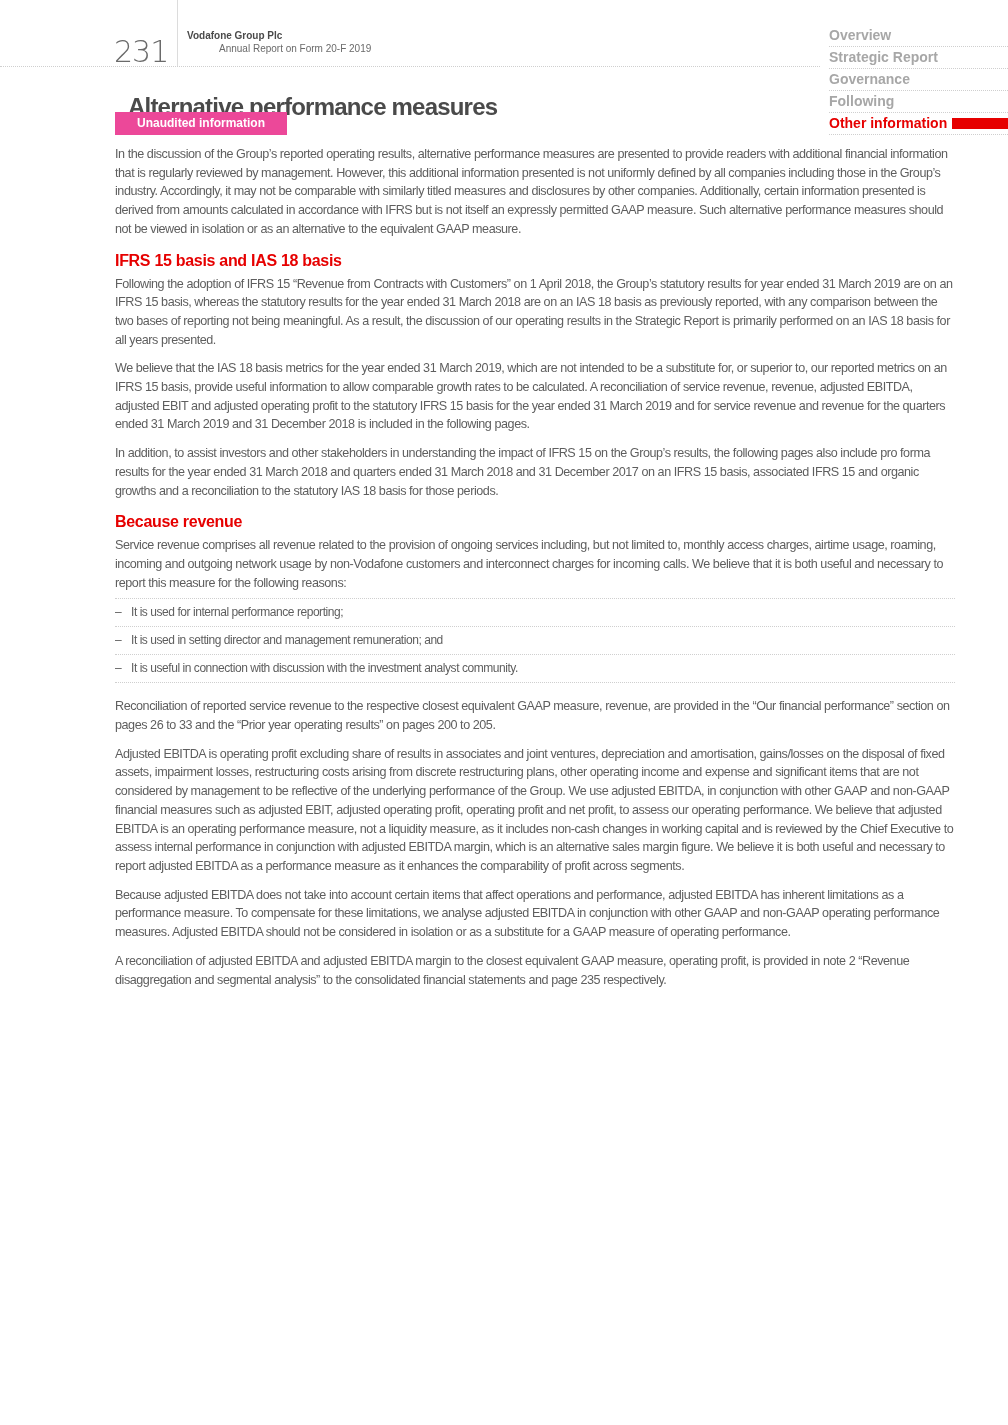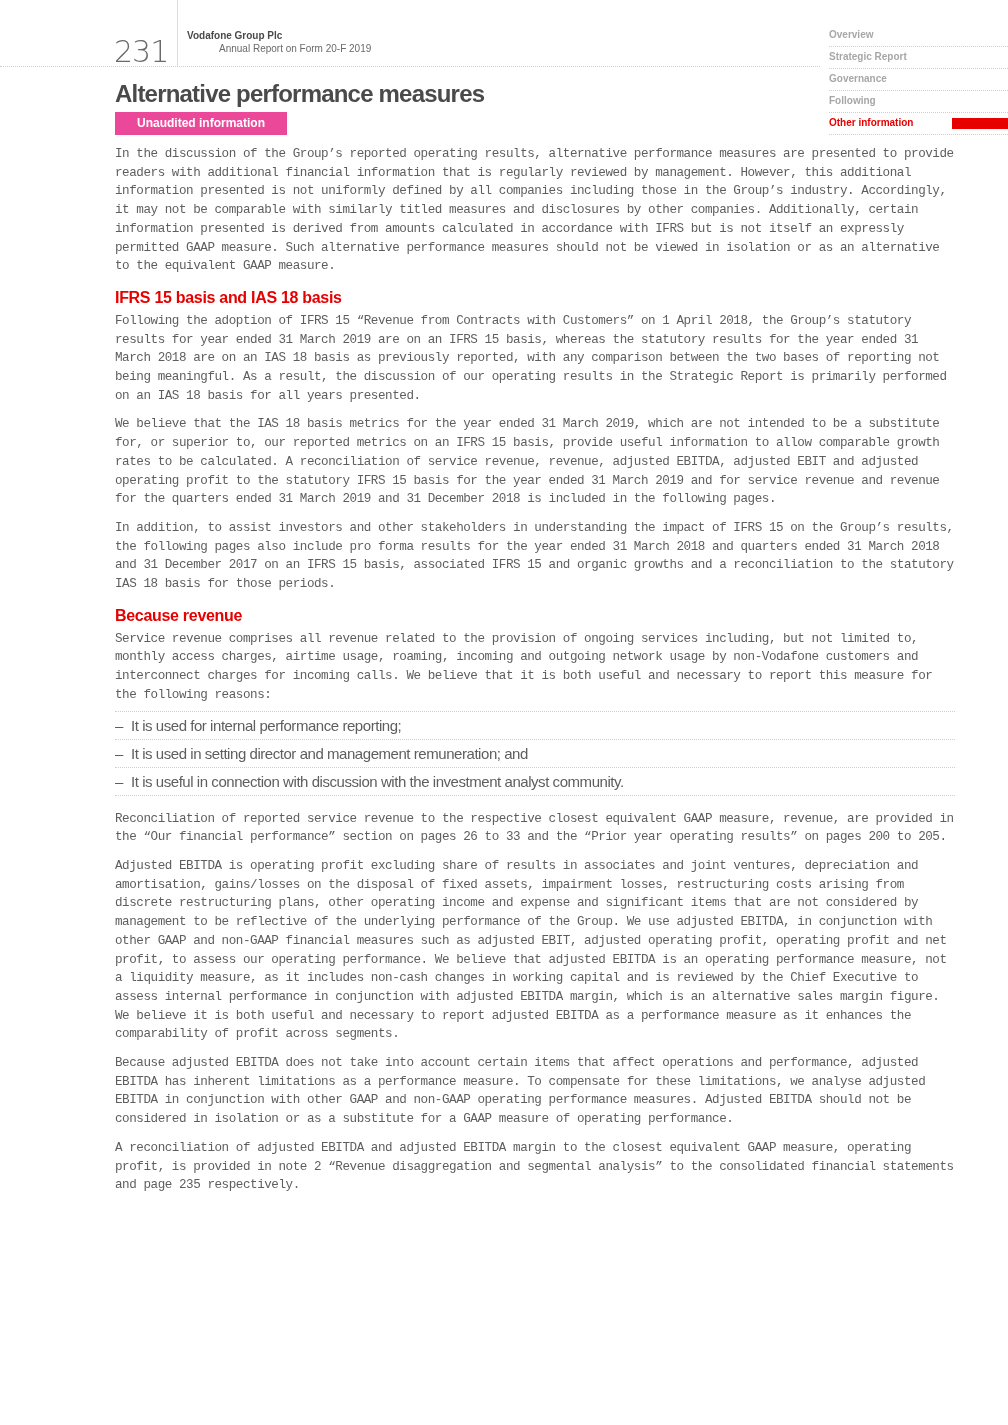--- a/index.html
+++ b/index.html
@@ -11,46 +11,46 @@
       position: absolute; left: 114px; top: 34px; font-size: 30px; color: #6a6a6a;
       font-family: "DejaVu Sans", sans-serif; font-weight: 300; letter-spacing: -1px;
     }
     .vdivider { position: absolute; left: 177px; top: 0; width: 1px; height: 67px; background: #dcdcdc; }
     .company { position: absolute; left: 187px; top: 30px; font-size: 10px; font-weight: bold; color: #4a4a4a; }
     .report-name { position: absolute; left: 187px; top: 43px; font-size: 10px; color: #6a6a6a; margin-left: 32px; }
     .hdivider { position: absolute; left: 0; top: 66px; width: 820px; height: 0; border-top: 1px dotted #cfcfcf; }
 
     .nav { position: absolute; left: 829px; top: 25px; width: 179px; }
     .nav-item {
-      height: 21px; line-height: 20px; font-size: 10px; font-weight: bold; color: #a7a7a7;
+      height: 21px; line-height: 20px; font-size: 14px; font-weight: bold; color: #a7a7a7;
       border-bottom: 1px dotted #cfcfcf; position: relative; cursor: pointer;
     }
     .nav-item.active { color: #e60000; }
     .nav-item .marker { position: absolute; right: 0; top: 5px; width: 56px; height: 11px; background: #e60000; }
 
     .page-title {
       position: absolute; left: 115px; top: 80px; font-size: 24px; font-weight: bold; color: #4a4a4a;
-      letter-spacing: -0.8px; margin: 0;
+      letter-spacing: -0.8px; margin: 13px;
     }
     .badge {
       position: absolute; left: 115px; top: 112px; height: 23px; line-height: 23px; padding: 0 22px;
       background: #ec4899; color: #ffffff; font-size: 12px; font-weight: bold;
     }
 
     .content { position: absolute; left: 115px; top: 145px; width: 840px; }
     p {
       margin: 0 0 10px 0; font-size: 12.6px; line-height: 18.7px; color: #5e5e5e; letter-spacing: -0.45px;
-      font-family: Liberation Mono, monospace;
+      font-family: Liberation Sans, sans-serif;
     }
     h2 {
       margin: 12px 0 4px 0; font-size: 16px; font-weight: bold; color: #e60000; letter-spacing: -0.3px; line-height: 20px;
     }
     ul.reasons { list-style: none; margin: 4px 0 14px 0; padding: 0; border-top: 1px dotted #cfcfcf; }
     ul.reasons li {
-      font-size: 15px; line-height: 27px; letter-spacing: -0.45px; color: #5e5e5e;
+      font-size: 12px; line-height: 27px; letter-spacing: -0.45px; color: #5e5e5e;
       border-bottom: 1px dotted #cfcfcf; padding-left: 0;
     }
     ul.reasons li .dash { display: inline-block; width: 16px; }
   </style>
 </head>
 <body>
 
 <div class="page-number">231</div>
 <div class="vdivider"></div>
 <div class="company">Vodafone Group Plc</div>

